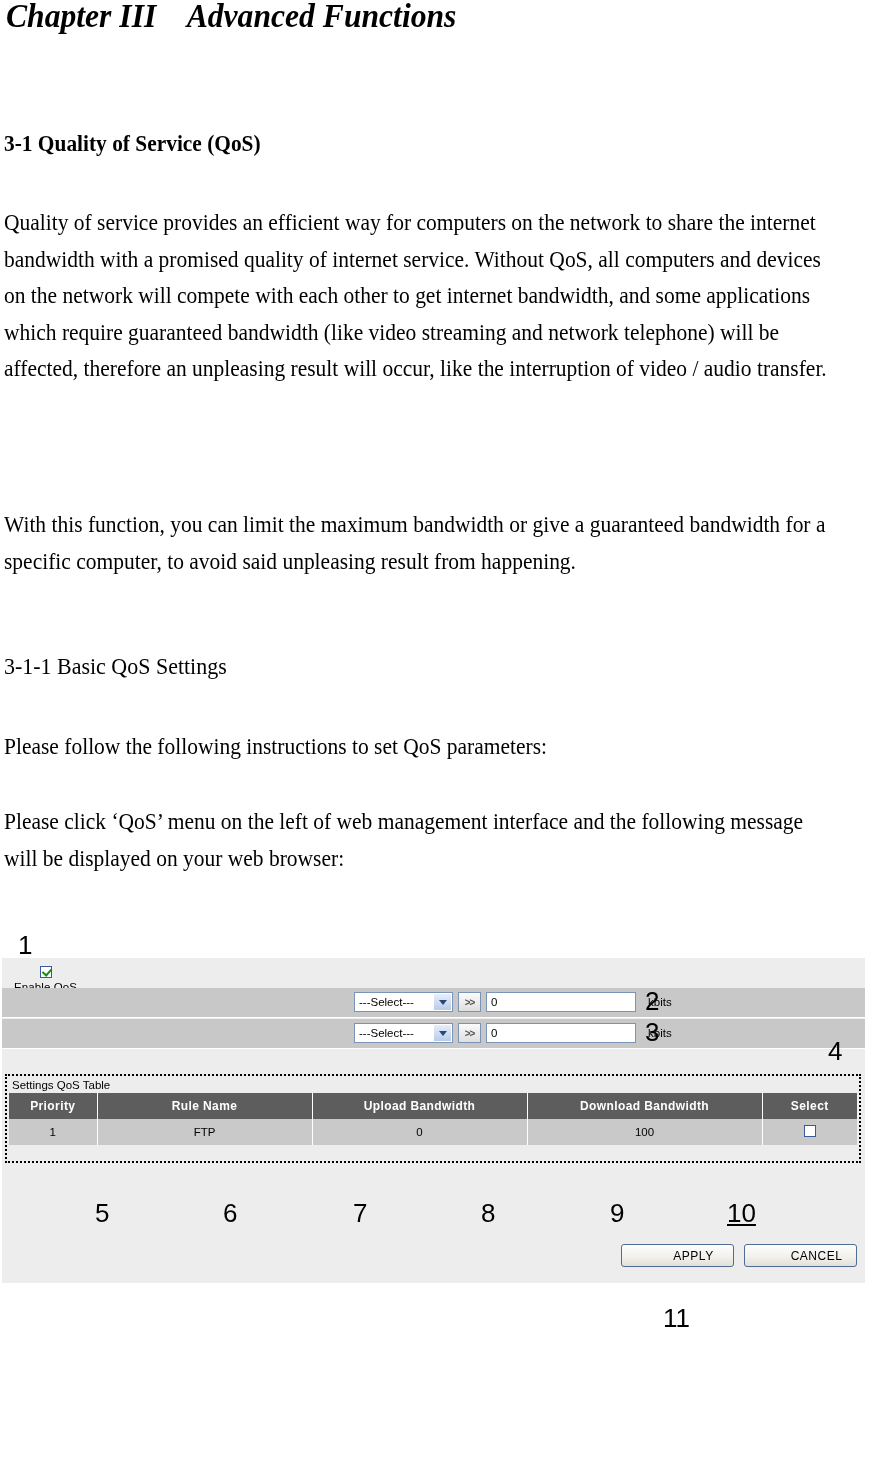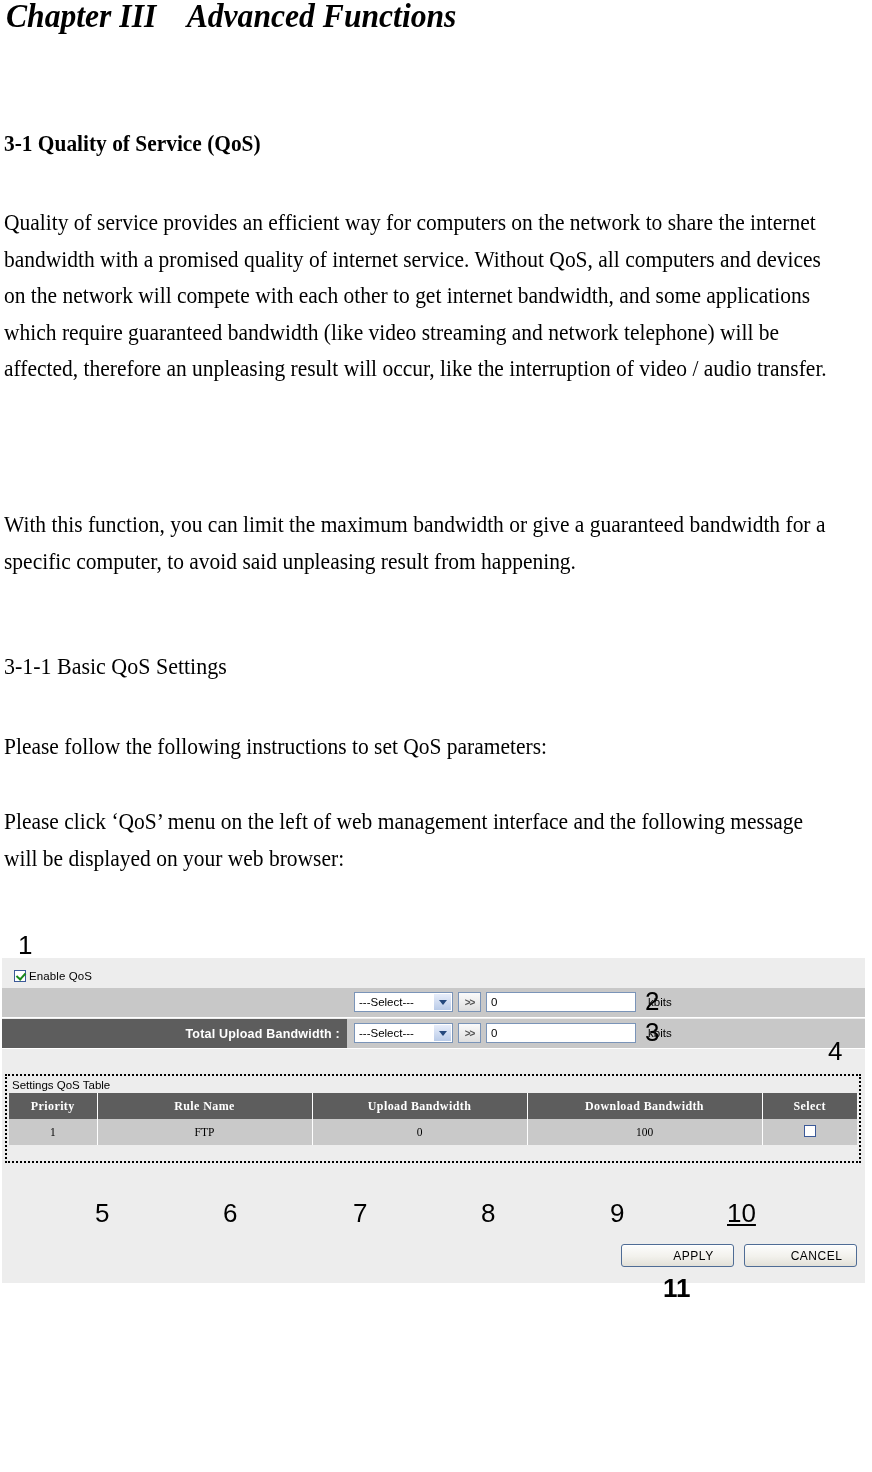--- a/index.html
+++ b/index.html
@@ -99,20 +99,21 @@
   }
 
   .enable-row {
     position: absolute;
     left: 0; top: 8px;
     height: 20px;
     display: flex;
     align-items: center;
     gap: 3px;
     padding-left: 12px;
+    flex-direction: column;
   }
   .cb {
     width: 12px; height: 12px;
     border: 1px solid #3b5998;
     background: #ffffff;
     box-sizing: border-box;
     position: relative;
     display: inline-block;
     flex: 0 0 auto;
   }
@@ -238,21 +239,20 @@
   }
   .table-caption {
     font-size: 11.5px;
     padding: 3px 0 2px 5px;
   }
   table.qos {
     border-collapse: collapse;
     width: 848px;
     margin-left: 2px;
     table-layout: fixed;
-    font-family: Liberation Serif, serif;
   }
   table.qos th {
     background: #5d5d5d;
     color: #ffffff;
     font-size: 12px;
     font-weight: bold;
     height: 24px;
     border-right: 1px solid #ffffff;
     letter-spacing: 0.4px;
   }
@@ -362,21 +362,20 @@
           <span>---Select---</span>
           <span class="arrowbox"></span>
         </div>
         <div class="gobtn">&gt;&gt;</div>
         <div class="txtin">0</div>
         <span class="unit">kbits</span>
       </div>
     </div>
 
     <div class="bw-row" id="row-upload">
-      <div class="bw-label">Total Upload Bandwidth :</div>
       <div class="bw-controls">
         <div class="sel">
           <span>---Select---</span>
           <span class="arrowbox"></span>
         </div>
         <div class="gobtn">&gt;&gt;</div>
         <div class="txtin">0</div>
         <span class="unit">kbits</span>
       </div>
     </div>
@@ -426,17 +425,17 @@
       <div class="callout" style="left: 18px; top: 932px;">1</div>
       <div class="callout" style="left: 645px; top: 988px;">2</div>
       <div class="callout" style="left: 645px; top: 1019px;">3</div>
       <div class="callout" style="left: 828px; top: 1038px;">4</div>
       <div class="callout" style="left: 95px; top: 1200px;">5</div>
       <div class="callout" style="left: 223px; top: 1200px;">6</div>
       <div class="callout" style="left: 353px; top: 1200px;">7</div>
       <div class="callout" style="left: 481px; top: 1200px;">8</div>
       <div class="callout" style="left: 610px; top: 1200px;">9</div>
       <div class="callout" style="left: 727px; top: 1200px; text-decoration: underline;">10</div>
-      <div class="callout" style="left: 663px; top: 1275px; font-weight: bold;">11</div>
+      <div class="callout" style="left: 663px; top: 1305px;">11</div>
     </div>
 
 
 </div>
 
 </body></html>

